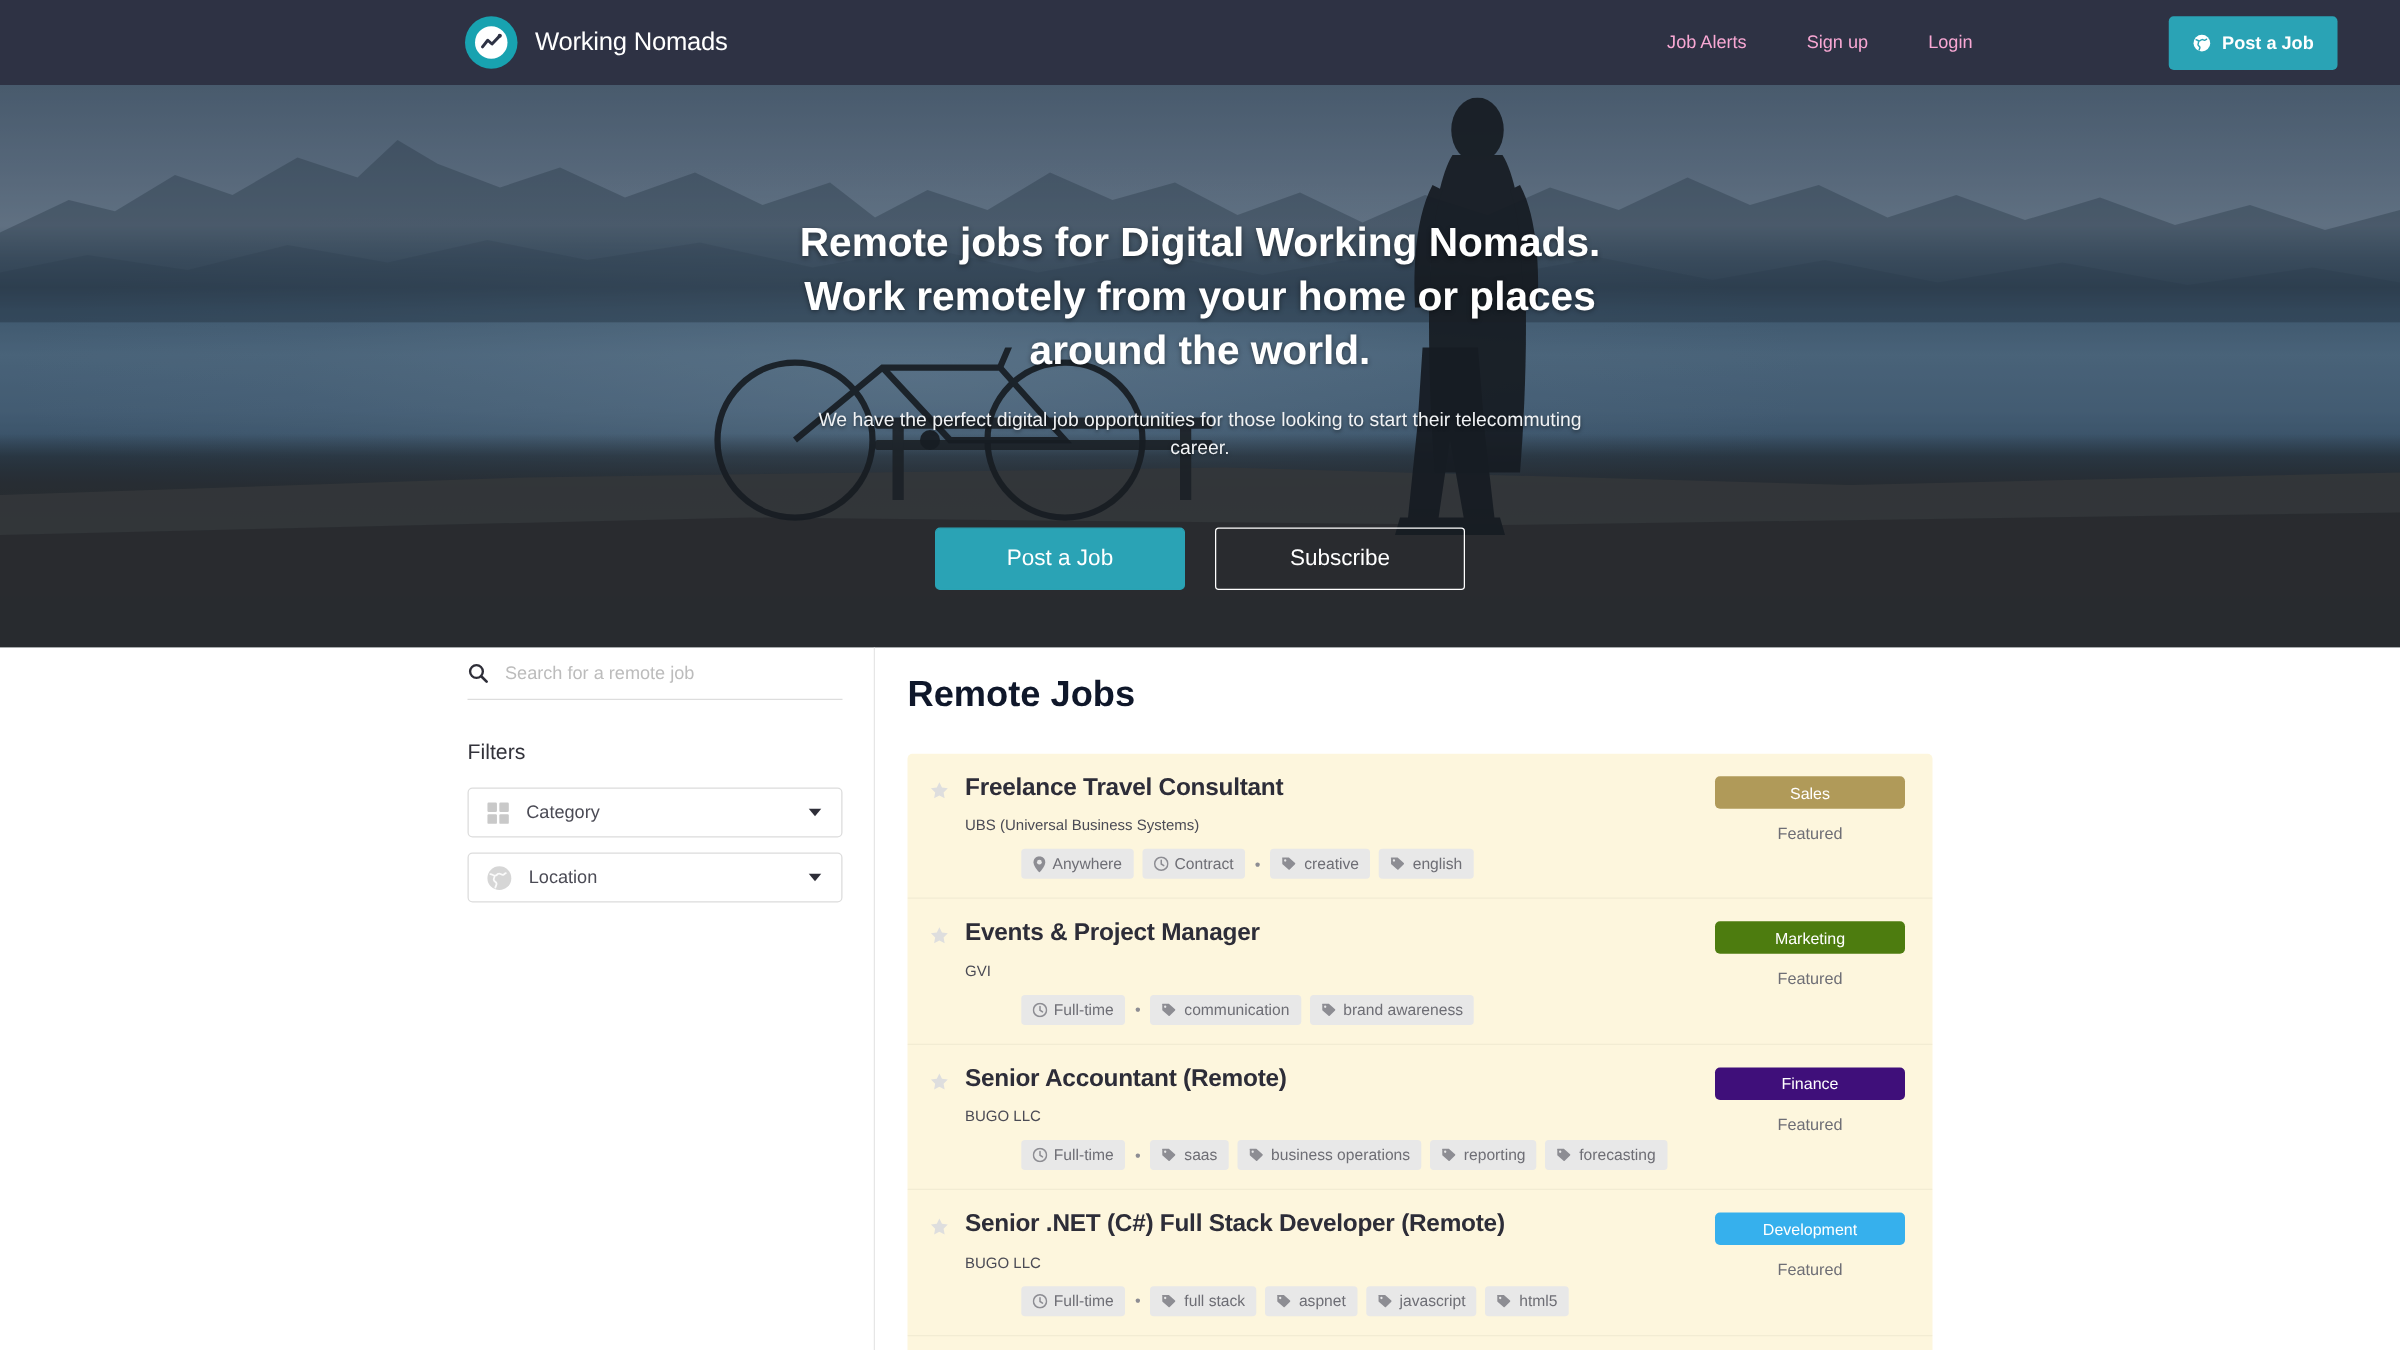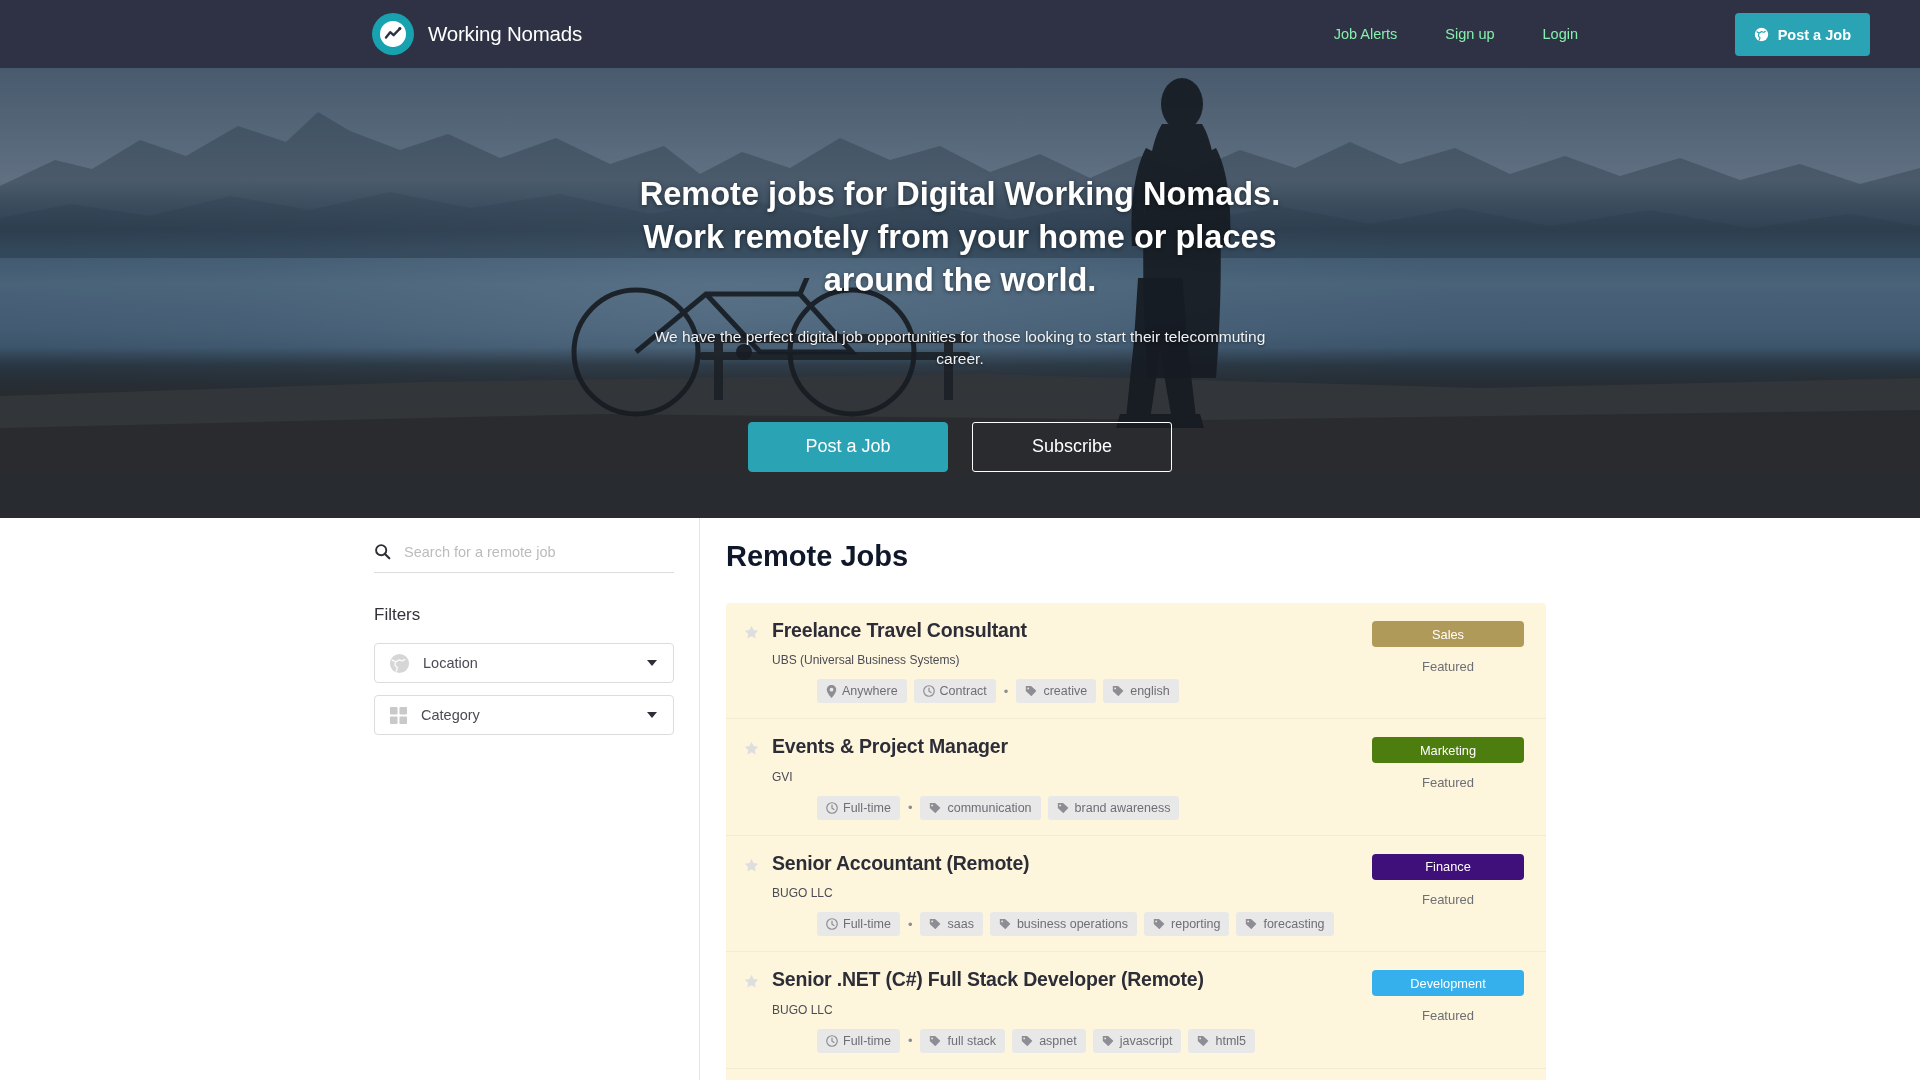--- a/index.html
+++ b/index.html
@@ -38,21 +38,21 @@
     color: #ffffff; font-size: 20.5px; font-weight: normal;
     letter-spacing: -0.2px;
   }
 
   .nav {
     position: absolute; right: 318px; top: 0;
     height: 68px;
     display: flex; align-items: center; gap: 0;
   }
   .nav a {
-    color: #86efac; font-size: 14.5px; text-decoration: none;
+    color: #f9a8d4; font-size: 14.5px; text-decoration: none;
     padding: 0 24px; line-height: 68px; text-align: center;
   }
 
   .btn-post-header {
     position: absolute; right: 50px; top: 13px;
     height: 43px;
     background: #2aa3b5;
     border: none; border-radius: 4px;
     color: #ffffff; font-size: 14.5px; font-weight: bold;
     padding: 0 19px;
@@ -165,21 +165,21 @@
   .divider-vertical {
     position: absolute; left: 699px; top: 0; width: 1px; height: 562px;
     background: #e6e6e6;
   }
 
   
   .sidebar {
     position: absolute; left: 374px; top: 0; width: 300px;
   }
   .search-row {
-    margin-top: 25px;
+    margin-top: 12px;
     display: flex; align-items: center; gap: 13px;
     padding-bottom: 12px;
     border-bottom: 1px solid #dddddd;
     width: 300px;
   }
   .search-input {
     border: none; outline: none;
     font-size: 14.5px;
     color: #444;
     font-family: "Liberation Sans", sans-serif;
@@ -390,41 +390,41 @@
           <path d="M11.6 11.6 L16.2 16.2" stroke="#2e2e38" stroke-width="2.3" stroke-linecap="round"></path>
         </svg>
       </span>
       <input class="search-input" type="text" placeholder="Search for a remote job" style="">
     </div>
 
     <h2 class="filters-title">Filters</h2>
 
     <div class="filter-select">
       <span>
-        <svg width="21" height="21" viewBox="0 0 22 22" aria-hidden="true">
-          <circle cx="11" cy="11" r="10" fill="#d6d6d6"></circle>
-          <path d="M3.4 7.6c1.9.3 2.8 1.6 4.2 1.4 1.3-.2 1.6-1.6 3-1.7 1.4-.2 2.1 1.1 3.4.9 1-.2 1.5-1.1 2.4-1.3M7.6 18.9c.3-1.5 1.3-2.2 1-3.5-.3-1.3-2-1.5-2.3-2.9-.3-1.3.9-2.1.6-3.3" stroke="#fafafa" stroke-width="1.5" fill="none" stroke-linecap="round"></path>
-        </svg>
-      </span>
-      <span class="filter-label">Location</span>
-      <span class="caret"></span>
-    </div>
-
-    <div class="filter-select">
-      <span>
         <svg width="19" height="19" viewBox="0 0 20 20" aria-hidden="true">
           <rect x="1" y="1" width="8" height="8" rx="1" fill="#c9c9c9"></rect>
           <rect x="11" y="1" width="8" height="8" rx="1" fill="#c9c9c9"></rect>
           <rect x="1" y="11" width="8" height="8" rx="1" fill="#c9c9c9"></rect>
           <rect x="11" y="11" width="8" height="8" rx="1" fill="#c9c9c9"></rect>
         </svg>
       </span>
       <span class="filter-label">Category</span>
       <span class="caret"></span>
     </div>
+
+    <div class="filter-select">
+      <span>
+        <svg width="21" height="21" viewBox="0 0 22 22" aria-hidden="true">
+          <circle cx="11" cy="11" r="10" fill="#d6d6d6"></circle>
+          <path d="M3.4 7.6c1.9.3 2.8 1.6 4.2 1.4 1.3-.2 1.6-1.6 3-1.7 1.4-.2 2.1 1.1 3.4.9 1-.2 1.5-1.1 2.4-1.3M7.6 18.9c.3-1.5 1.3-2.2 1-3.5-.3-1.3-2-1.5-2.3-2.9-.3-1.3.9-2.1.6-3.3" stroke="#fafafa" stroke-width="1.5" fill="none" stroke-linecap="round"></path>
+        </svg>
+      </span>
+      <span class="filter-label">Location</span>
+      <span class="caret"></span>
+    </div>
   </aside>
 
   <main class="jobs-col">
     <h2 class="jobs-heading">Remote Jobs</h2>
     <div class="jobs-list" id="jobs-list">
         <div class="job-row">
           <div class="job-star">
             <svg width="15" height="15" viewBox="0 0 16 16">
               <path d="M8 .8l2.2 4.5 5 .7-3.6 3.5.9 5-4.5-2.4-4.5 2.4.9-5L.8 6l5-.7z" fill="#dedede"></path>
             </svg>

